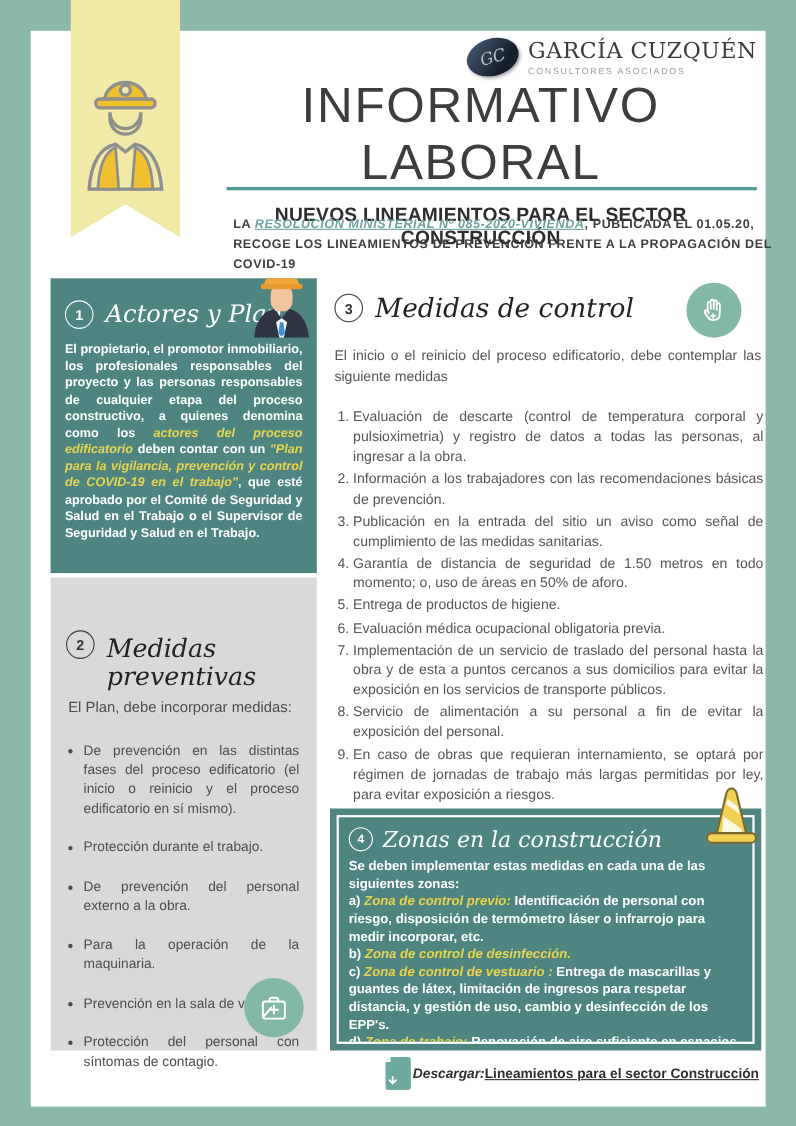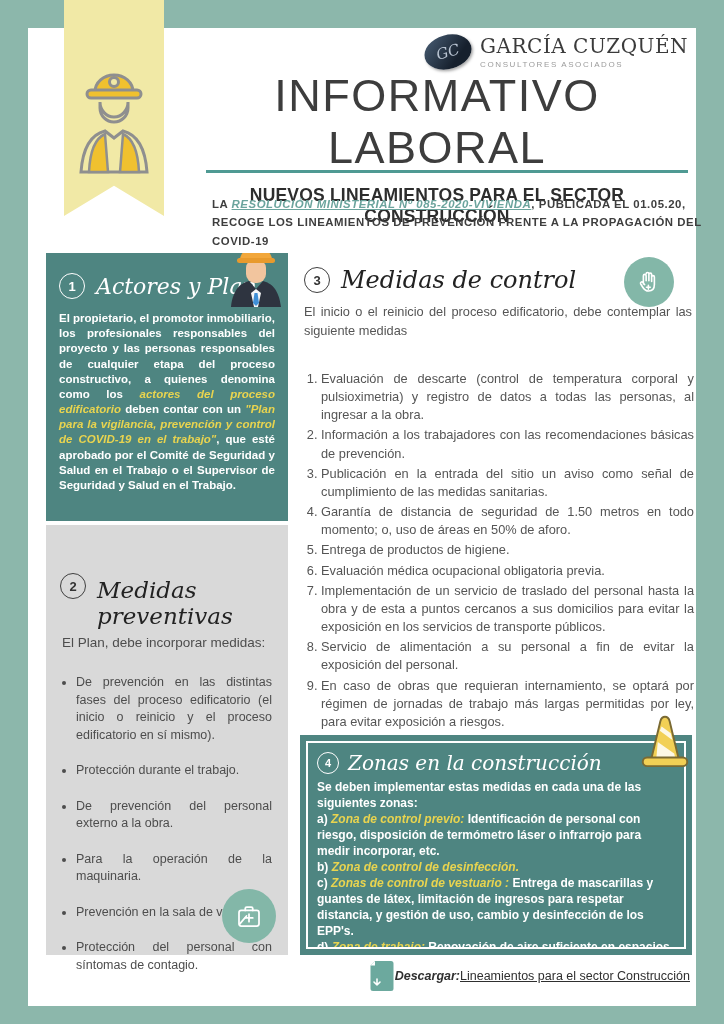--- a/index.html
+++ b/index.html
@@ -84,21 +84,21 @@
     border-radius:50%;background:#83b7a8;
     display:flex;align-items:center;justify-content:center;
   }
   .firstaid{position:absolute;right:12px;bottom:12px;width:54px;height:54px;}
 
   
   .sec3-h{position:absolute;left:276px;top:238px;}
   .sec3-h .sec-title{font-size:24px;}
   .hand{position:absolute;top:229px;right:22px;width:50px;height:50px;}
   .sec3-lead{
-    position:absolute;left:276px;top:275px;width:388px;
+    position:absolute;left:276px;top:286px;width:388px;
     font-size:12.8px;color:#555;line-height:1.45;text-align:justify;
   }
   .sec3-list{position:absolute;left:276px;top:342px;width:390px;}
   .sec3-list ol{margin:0;padding-left:17px;font-size:12.8px;color:#555;
     line-height:1.42;text-align:justify;}
   .sec3-list li{margin-bottom:2px;}
 
   
   .box4{
     position:absolute;left:272px;top:707px;width:392px;height:220px;
@@ -113,21 +113,21 @@
   .box4 .sec-title{color:#fff;font-size:20px;}
   .box4 .lead,.zone{font-size:12px;font-weight:bold;line-height:1.33;}
   .z-name{color:#e9d44f;font-style:italic;}
   .cone{position:absolute;top:-24px;right:-2px;width:58px;height:60px;z-index:6;}
 
   
   .footer{
     position:absolute;right:6px;top:932px;display:flex;align-items:center;
   }
   .footer-label{font-size:12.5px;font-weight:bold;font-style:italic;color:#2f2f2f;}
-  .footer-link{font-size:12.5px;font-weight:normal;color:#2f2f2f;
+  .footer-link{font-size:12.5px;font-weight:bold;color:#2f2f2f;
     text-decoration:underline;cursor:pointer;}
 </style>
 </head>
 <body>
 
 <div class="page">
 
   <div class="ribbon">
     <svg width="78" height="116" viewBox="0 0 78 116">
       <path d="M20 34 a19 17 0 0 1 38 0 Z" fill="#f0c12f" stroke="#8f8f8f" stroke-width="3"></path>
@@ -230,21 +230,21 @@
       <rect x="7" y="48" width="46" height="9" rx="4.5" fill="#f2d055" stroke="#7a6a33" stroke-width="2"></rect>
     </svg>
     <div class="box4-inner">
       <div class="sec-h">
         <div class="badge light">4</div>
         <div class="sec-title">Zonas en la construcción</div>
       </div>
       <div class="lead">Se deben implementar estas medidas en cada una de las siguientes zonas:</div>
       <div class="zone"><span>a)</span> <span class="z-name">Zona de control previo:</span> <span>Identificación de personal con riesgo, disposición de termómetro láser o infrarrojo para medir incorporar, etc.</span></div>
       <div class="zone"><span>b)</span> <span class="z-name">Zona de control de desinfección.</span> <span></span></div>
-      <div class="zone"><span>c)</span> <span class="z-name">Zonas de control de vestuario :</span> <span>Entrega de mascarillas y guantes de látex, limitación de ingresos para respetar distancia, y gestión de uso, cambio y desinfección de los EPP's.</span></div>
+      <div class="zone"><span>c)</span> <span class="z-name">Zona de control de vestuario :</span> <span>Entrega de mascarillas y guantes de látex, limitación de ingresos para respetar distancia, y gestión de uso, cambio y desinfección de los EPP's.</span></div>
       <div class="zone"><span>d)</span> <span class="z-name">Zona de trabajo:</span> <span>Renovación de aire suficiente en espacios de trabajo cerrados,  limpieza y desinfección diaria de las herramientas de trabajo, etc.</span></div>
     </div>
   </div>
 
   <div class="footer">
     <svg width="26" height="32" viewBox="0 0 26 32">
       <path d="M6 1 H22 a2.5 2.5 0 0 1 2.5 2.5 V28.5 a2.5 2.5 0 0 1 -2.5 2.5 H4 a2.5 2.5 0 0 1 -2.5 -2.5 V5.5 Z" fill="#6ca99e"></path>
       <path d="M6 1 V5.5 H1.5 Z" fill="#ffffff"></path>
       <path d="M8 19 v6 m0 0 l-3 -3 m3 3 l3 -3" fill="none" stroke="#ffffff" stroke-width="1.6" stroke-linecap="round" stroke-linejoin="round"></path>
     </svg>

